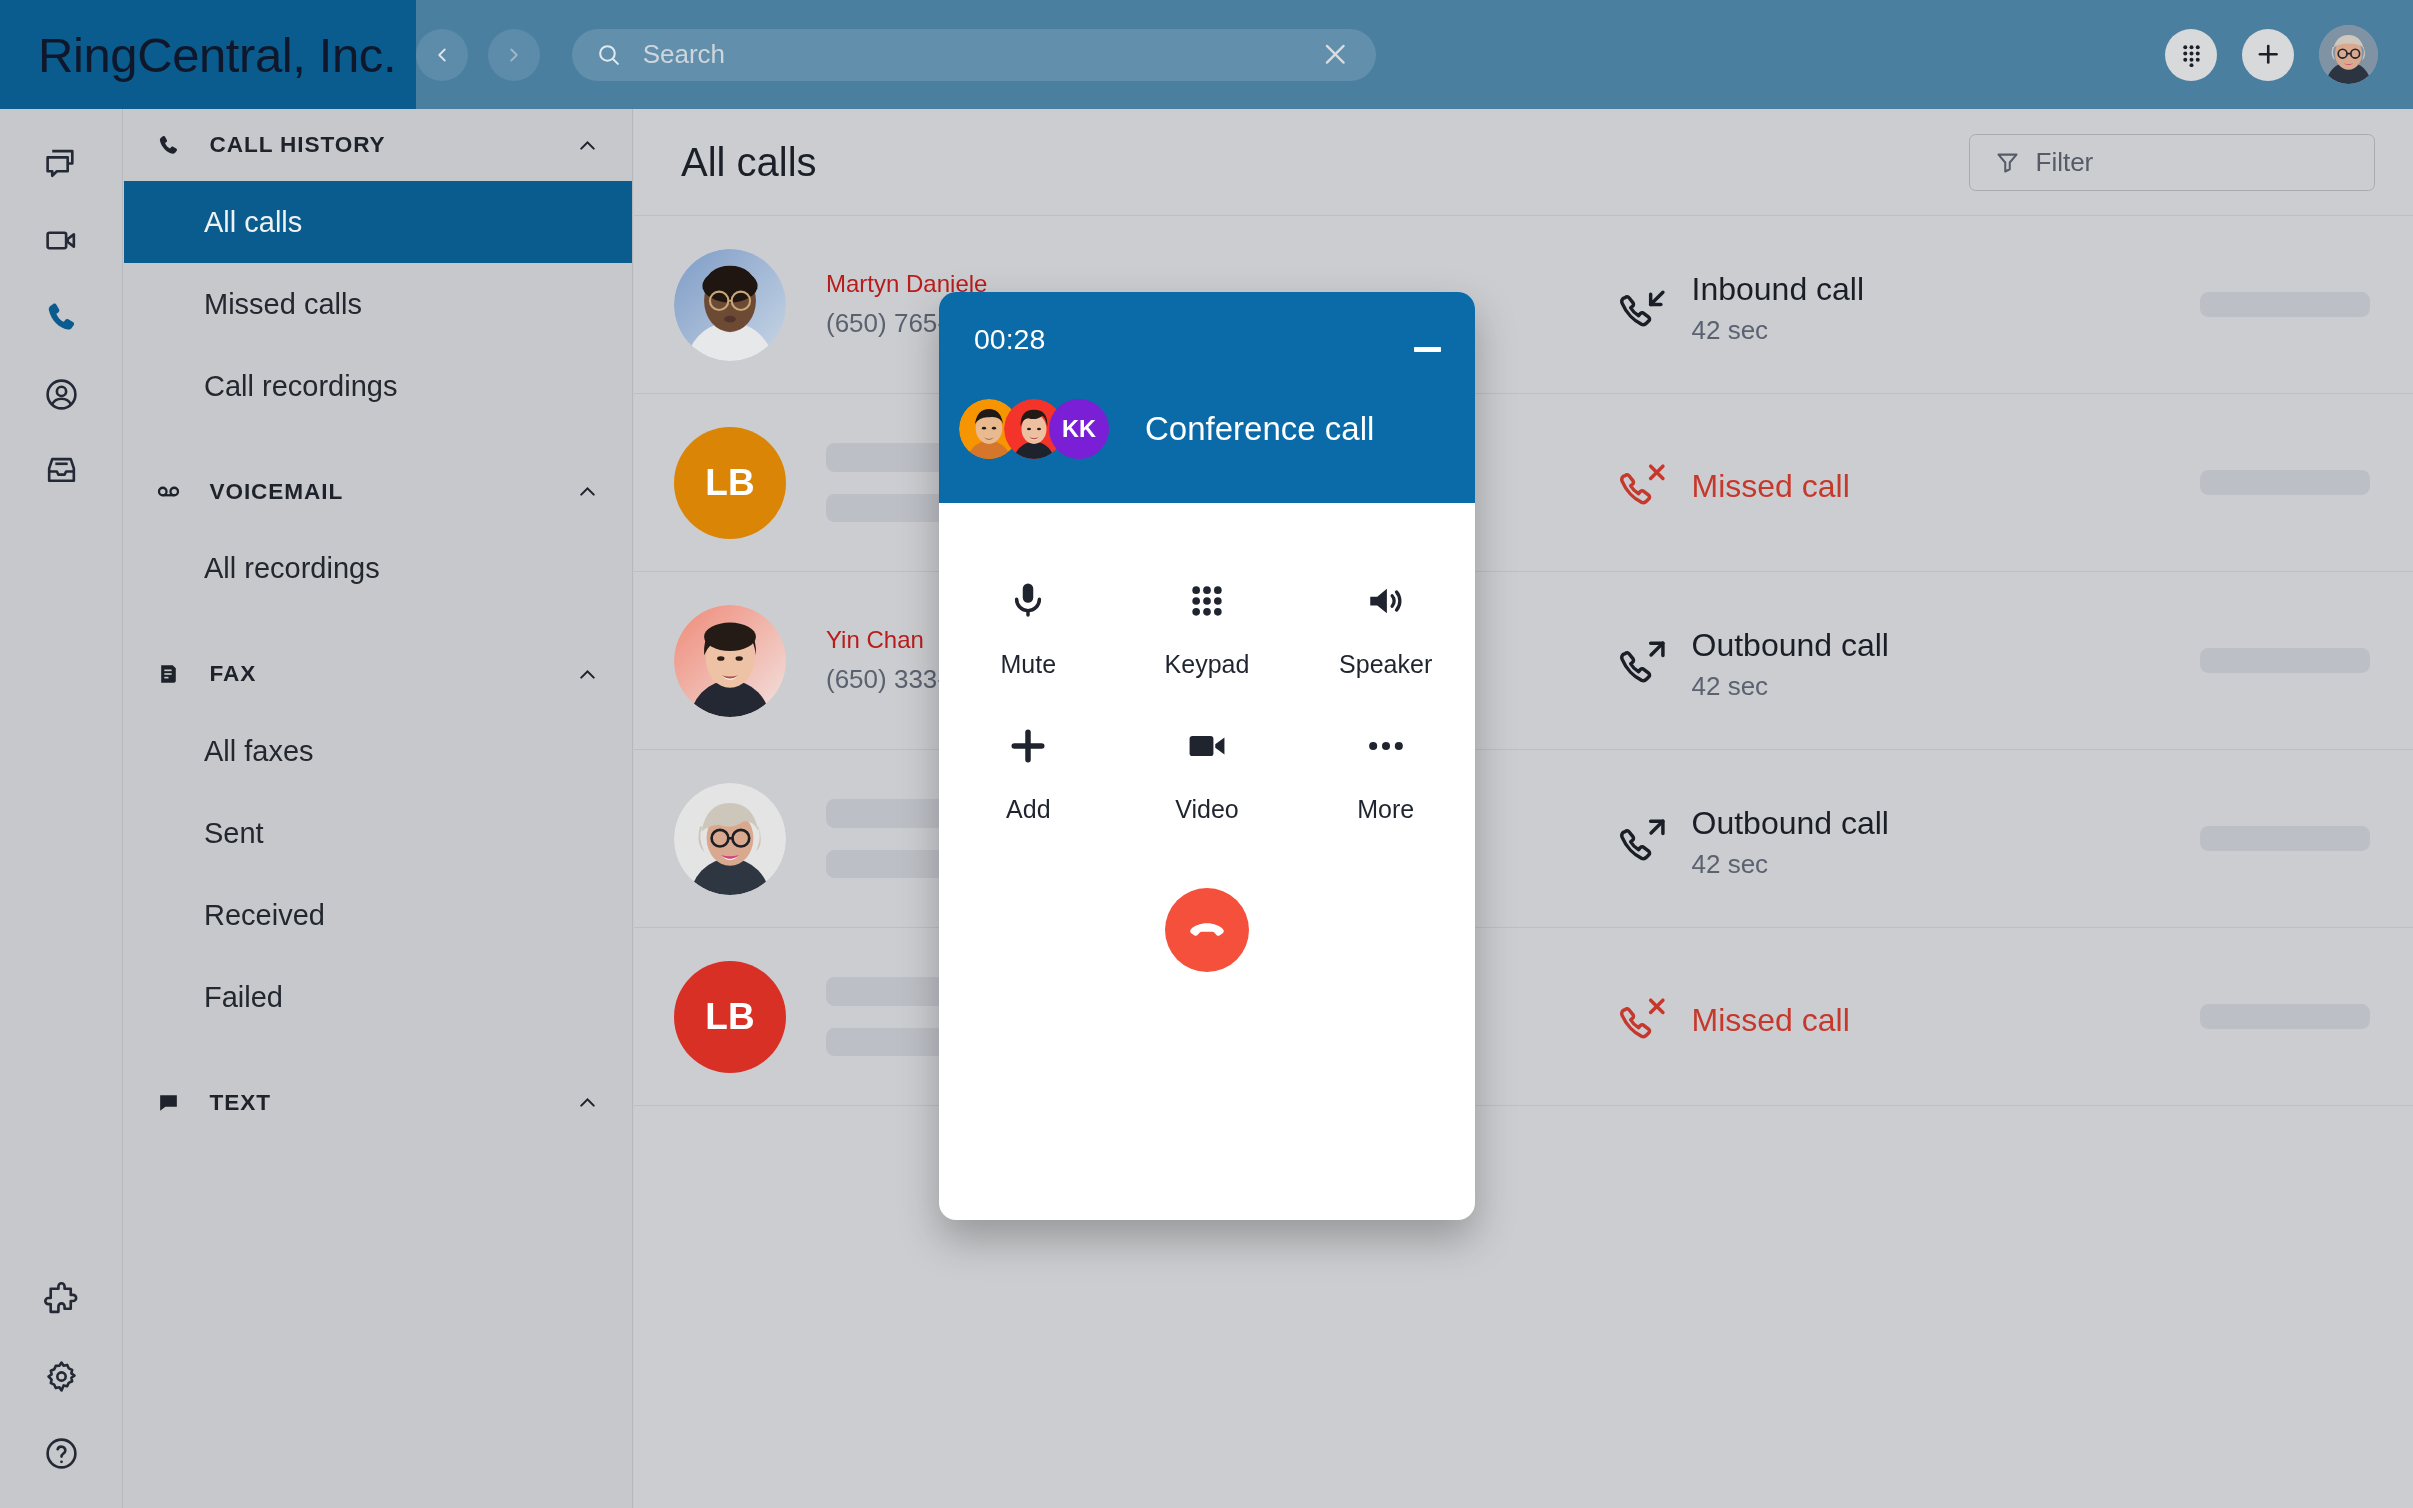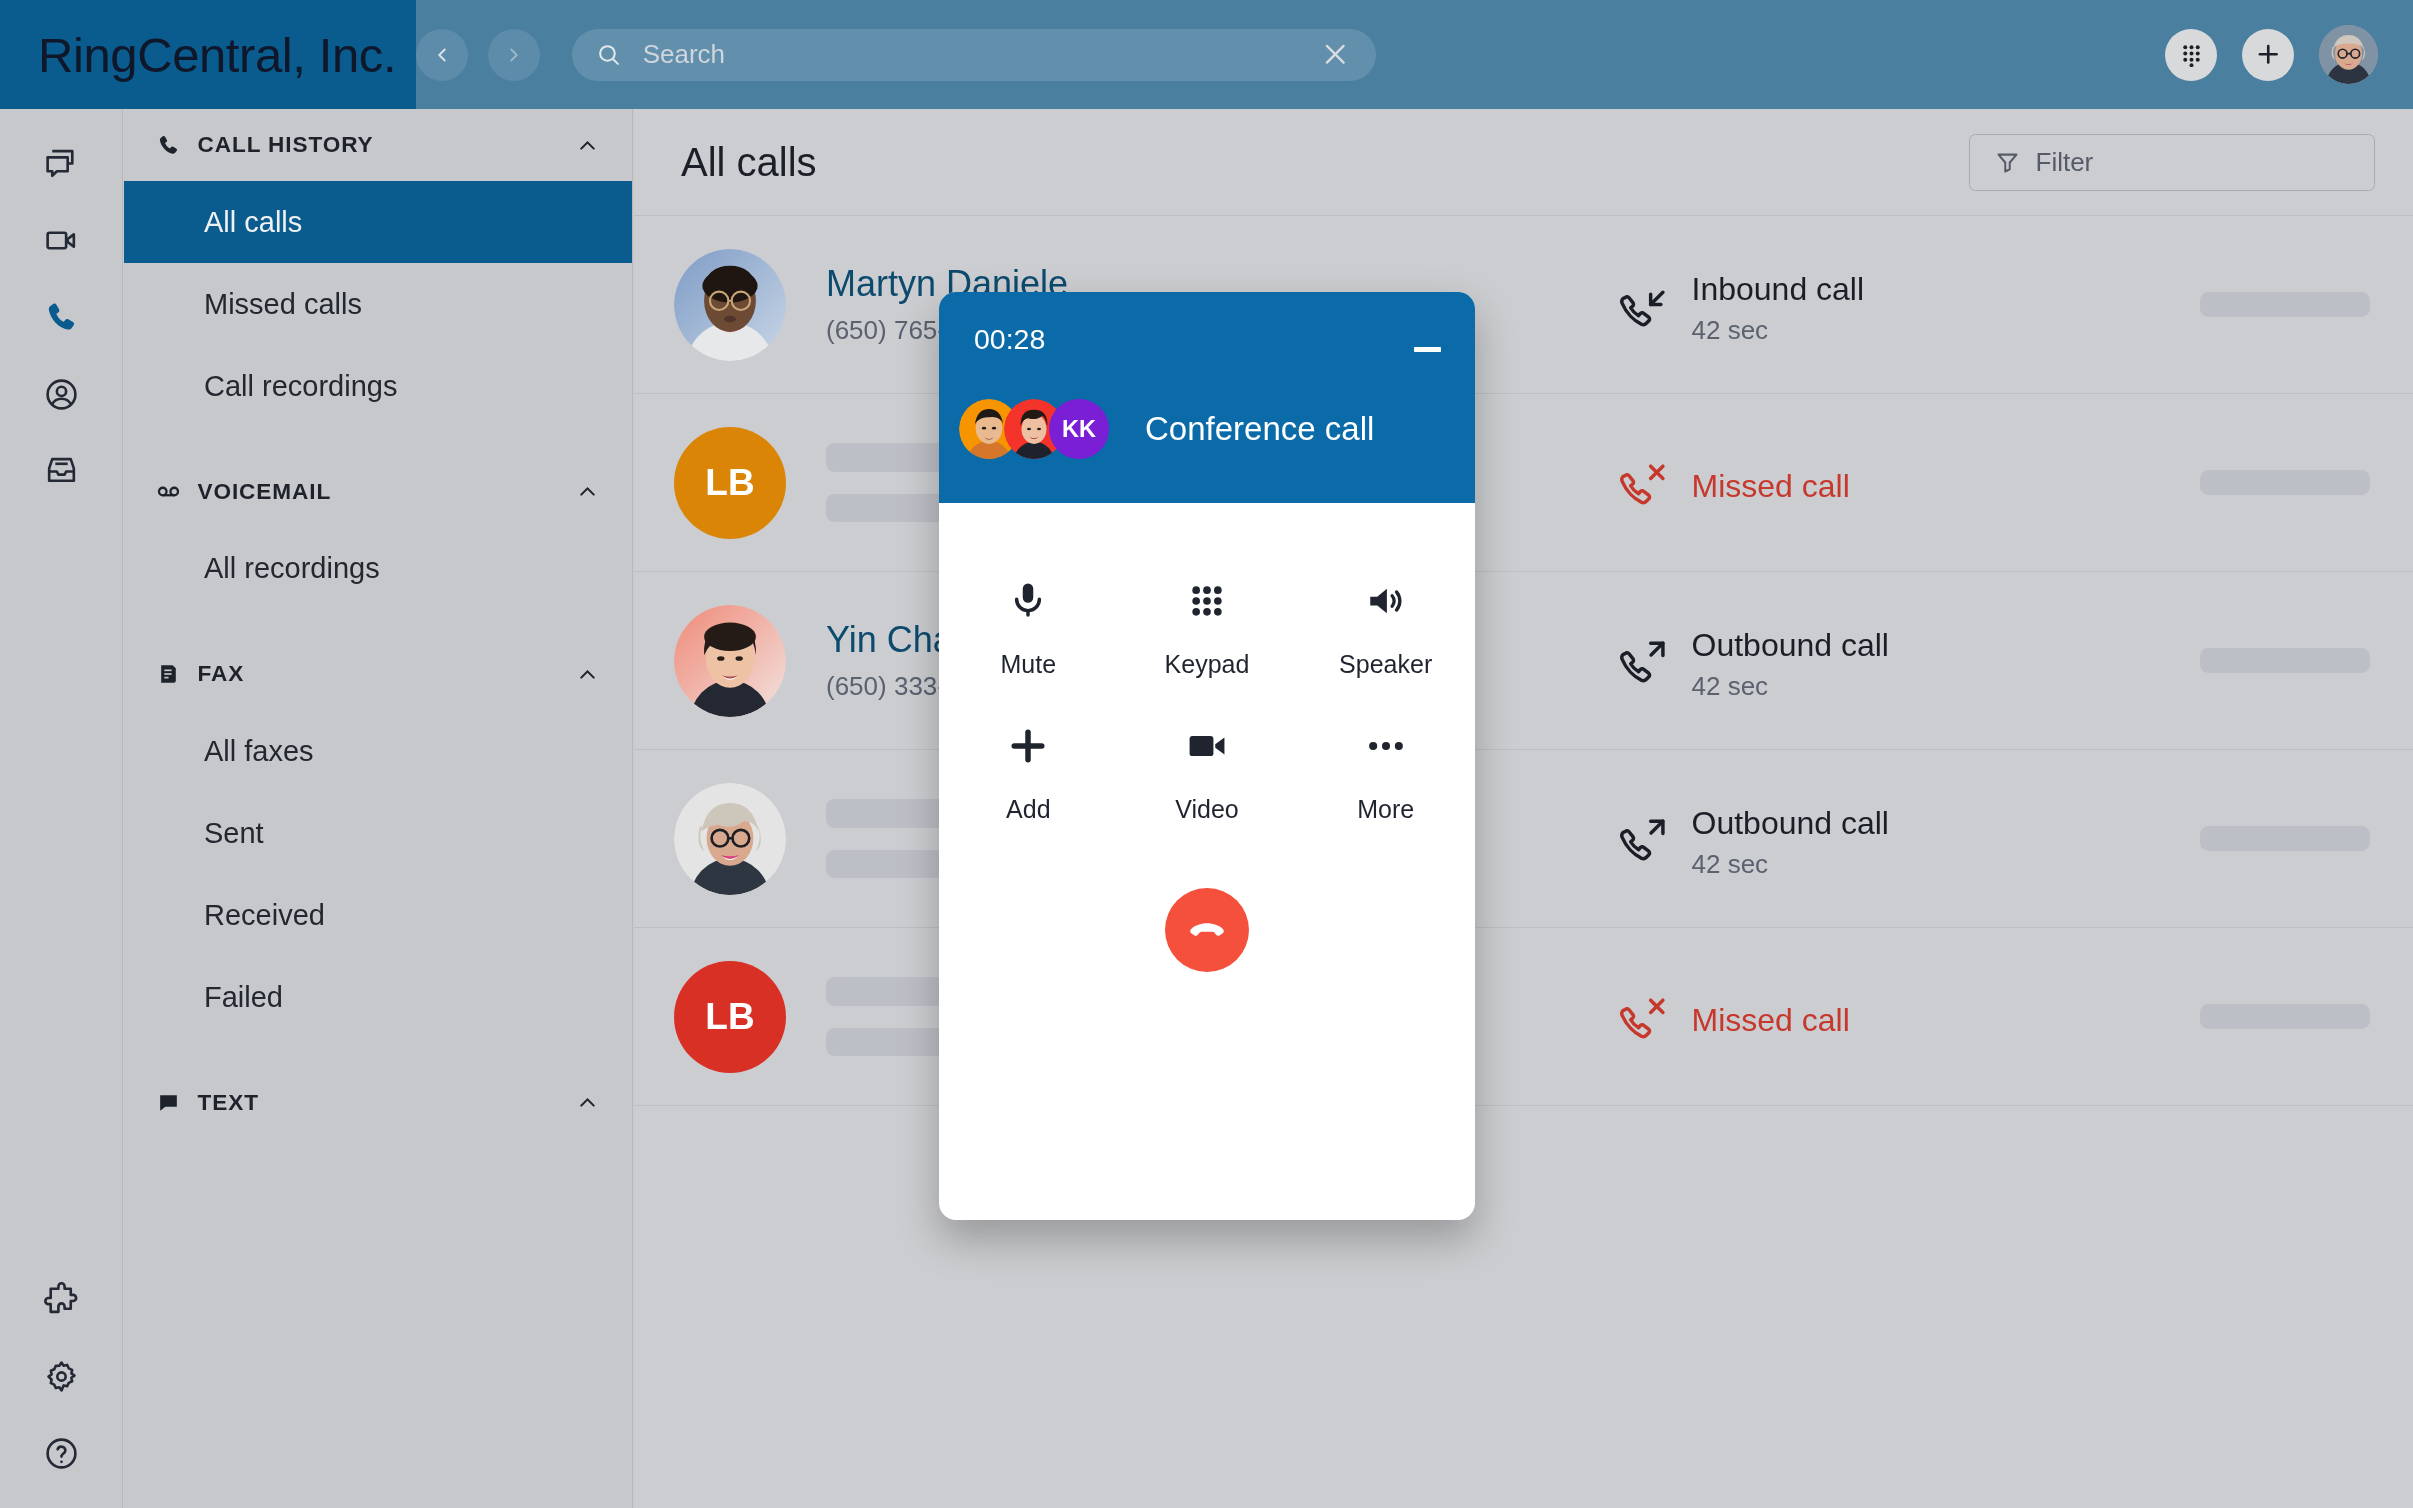--- a/index.html
+++ b/index.html
@@ -75,21 +75,21 @@
   .rail-icon svg { width: 37px; height: 37px; }
 
   
   .sidebar {
     position: absolute; left: 124px; top: 109px; width: 509px; height: 1399px;
     background: #c6c8cb;
     border-right: 0.8px solid #b6b8bb;
   }
   .sb-section {
     display: flex; align-items: center; height: 72px;
-    padding: 0 32px 0 30px; cursor: pointer;
+    padding: 0 32px 0 30px; cursor: pointer; gap: 12px;
   }
   .sb-sec-icon { width: 28.5px; height: 28.5px; margin-right: 15px; display: flex; align-items: center; justify-content: center; }
   .sb-sec-icon svg { width: 25px; height: 25px; }
   .sb-sec-label {
     font-size: 22.6px; font-weight: 700; letter-spacing: 0.9px; color: #1e222b;
     flex: 1;
   }
   .sb-chev { width: 25px; height: 25px; display:flex;align-items:center;justify-content:center; }
   .sb-item {
     height: 82px; display: flex; align-items: center;
@@ -115,21 +115,21 @@
     height: 178px; display: flex; align-items: center;
     padding-left: 40px; padding-right: 44px;
     border-bottom: 0.8px solid #bdbfc2; cursor: pointer;
   }
   .row-avatar {
     width: 112px; height: 112px; border-radius: 50%; overflow: hidden; flex: none;
     display: flex; align-items: center; justify-content: center;
     font-size: 37px; font-weight: 600; color: #fff; position: relative;
   }
   .row-mid { flex: 1; margin-left: 40px; }
-  .row-name { font-size: 36px; color: #0c4a6e; }
+  .row-name { font-size: 24px; color: #b91c1c; }
   .row-sub { font-size: 26px; color: #5a6270; margin-top: 10px; }
   .ph { background: #bdbfc6; border-radius: 8.4px; }
   .ph1 { width: 302px; height: 28.5px; }
   .ph2 { width: 302px; height: 28.5px; margin-top: 22px; }
   .row-type { width: 570px; display: flex; align-items: center; gap: 23.5px; }
   .row-type-icon { width: 52px; height: 52px; flex: none; display:flex;align-items:center;justify-content:center; }
   .row-type-txt .t1 { font-size: 32px; color: #1a1e26; margin-top: 8px; }
   .row-type-txt .t1.missed { color: #c6372c; }
   .row-type-txt .t2 { font-size: 26px; color: #5a6270; margin-top: 6.7px; }
   .row-right { width: 184px; display: flex; justify-content: flex-end; }

